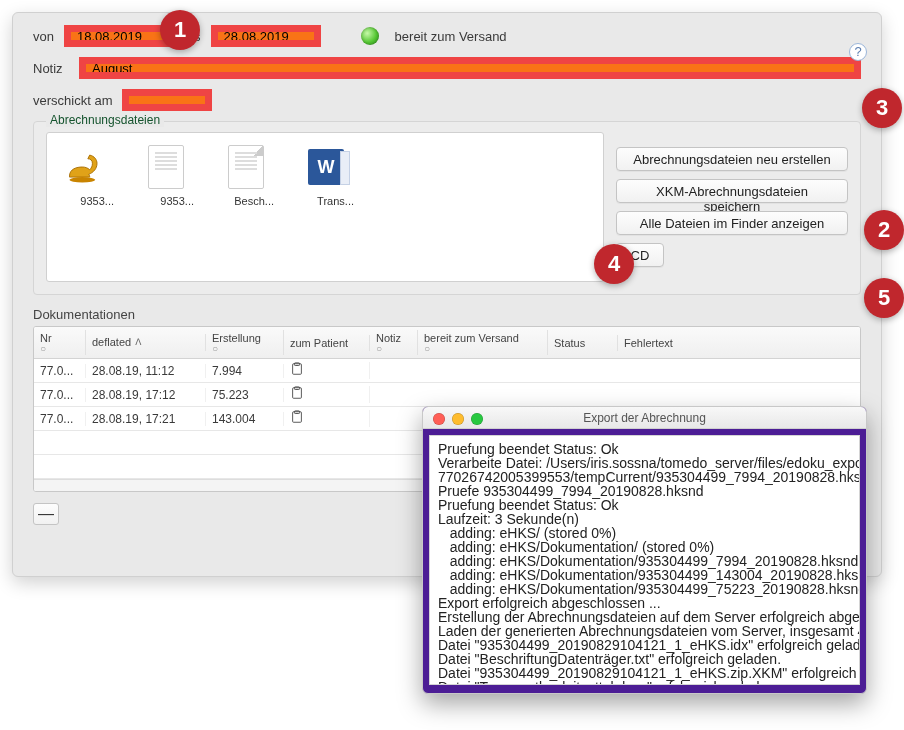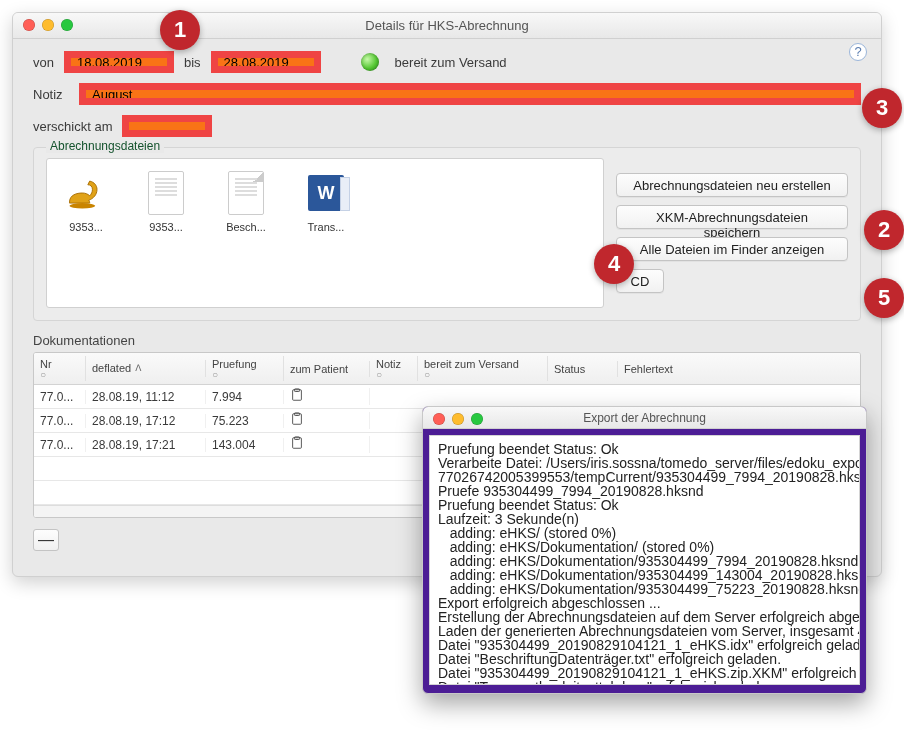--- a/index.html
+++ b/index.html
@@ -64,21 +64,21 @@
   .group-label{position:absolute;top:-9px;left:12px;font-size:12px;background:var(--bg);padding:0 4px;color:#14532d;}
   .files-area{
     display:flex;height:150px;gap:12px;
   }
   .file-well{
     flex:1;background:#ffffff;border:1px solid #d0d0d0;border-radius:3px;
     padding:10px;display:flex;gap:22px;align-items:flex-start;
   }
   .file{display:flex;flex-direction:column;align-items:center;width:58px;font-size:11px;color:#333;gap:4px;}
   .file .icon{width:44px;height:48px;display:flex;align-items:center;justify-content:center;}
-  .file .name{white-space:nowrap;overflow:hidden;text-overflow:ellipsis;width:56px;text-align:center;}
+  .file .name{white-space:nowrap;overflow:hidden;text-overflow:ellipsis;width:56px;text-align:right;}
 
   .doc-icon{
     width:36px;height:44px;background:#fff;border:1px solid #ccc;border-radius:2px;
     position:relative;
   }
   .doc-icon::after{content:'';position:absolute;top:6px;left:6px;right:6px;height:2px;background:#ddd;box-shadow:0 4px 0 #ddd,0 8px 0 #ddd,0 12px 0 #ddd,0 16px 0 #ddd;}
   .doc-icon.txt::before{content:'';position:absolute;top:0;right:0;width:10px;height:10px;background:linear-gradient(135deg,transparent 50%,#ccc 50%);}
   .word-icon{
     width:36px;height:36px;background:#2b579a;border-radius:2px;position:relative;color:#fff;
     display:flex;align-items:center;justify-content:center;font-weight:bold;font-size:18px;
@@ -134,28 +134,20 @@
   .badge{
     position:absolute;width:40px;height:40px;border-radius:50%;background:var(--red);
     color:#fff;font-size:22px;font-weight:600;display:flex;align-items:center;justify-content:center;
     box-shadow:0 2px 6px rgba(0,0,0,.3);z-index:50;
   }
 </style>
 </head>
 <body>
 
 <div class="win">
-  <div class="titlebar">
-    <div class="traffic">
-      <div class="dot red"></div>
-      <div class="dot yellow"></div>
-      <div class="dot green"></div>
-    </div>
-    <div class="title">Details für HKS-Abrechnung</div>
-  </div>
   <div class="help">?</div>
 
   <div class="content">
 
     <div class="row">
       <span class="lbl">von</span>
       <input class="field date" value="18.08.2019" style="">
       <span class="lbl" style="">bis</span>
       <input class="field date" value="28.08.2019" style="">
       <span class="lamp"></span>
@@ -221,21 +213,21 @@
             <span class="sub">○</span>
           </div>
         <div class="th">
             <span class="h">
               <span>deflated</span>
               <span class="sort-arrow">ᐱ</span>
             </span>
             <span class="sub"></span>
           </div>
         <div class="th">
-            <span class="h">Pruefung</span>
+            <span class="h">Erstellung</span>
             <span class="sub">○</span>
           </div>
         <div class="th">
             <span class="h">zum Patient</span>
           </div>
         <div class="th">
             <span class="h">Notiz</span>
             <span class="sub">○</span>
           </div>
         <div class="th">

